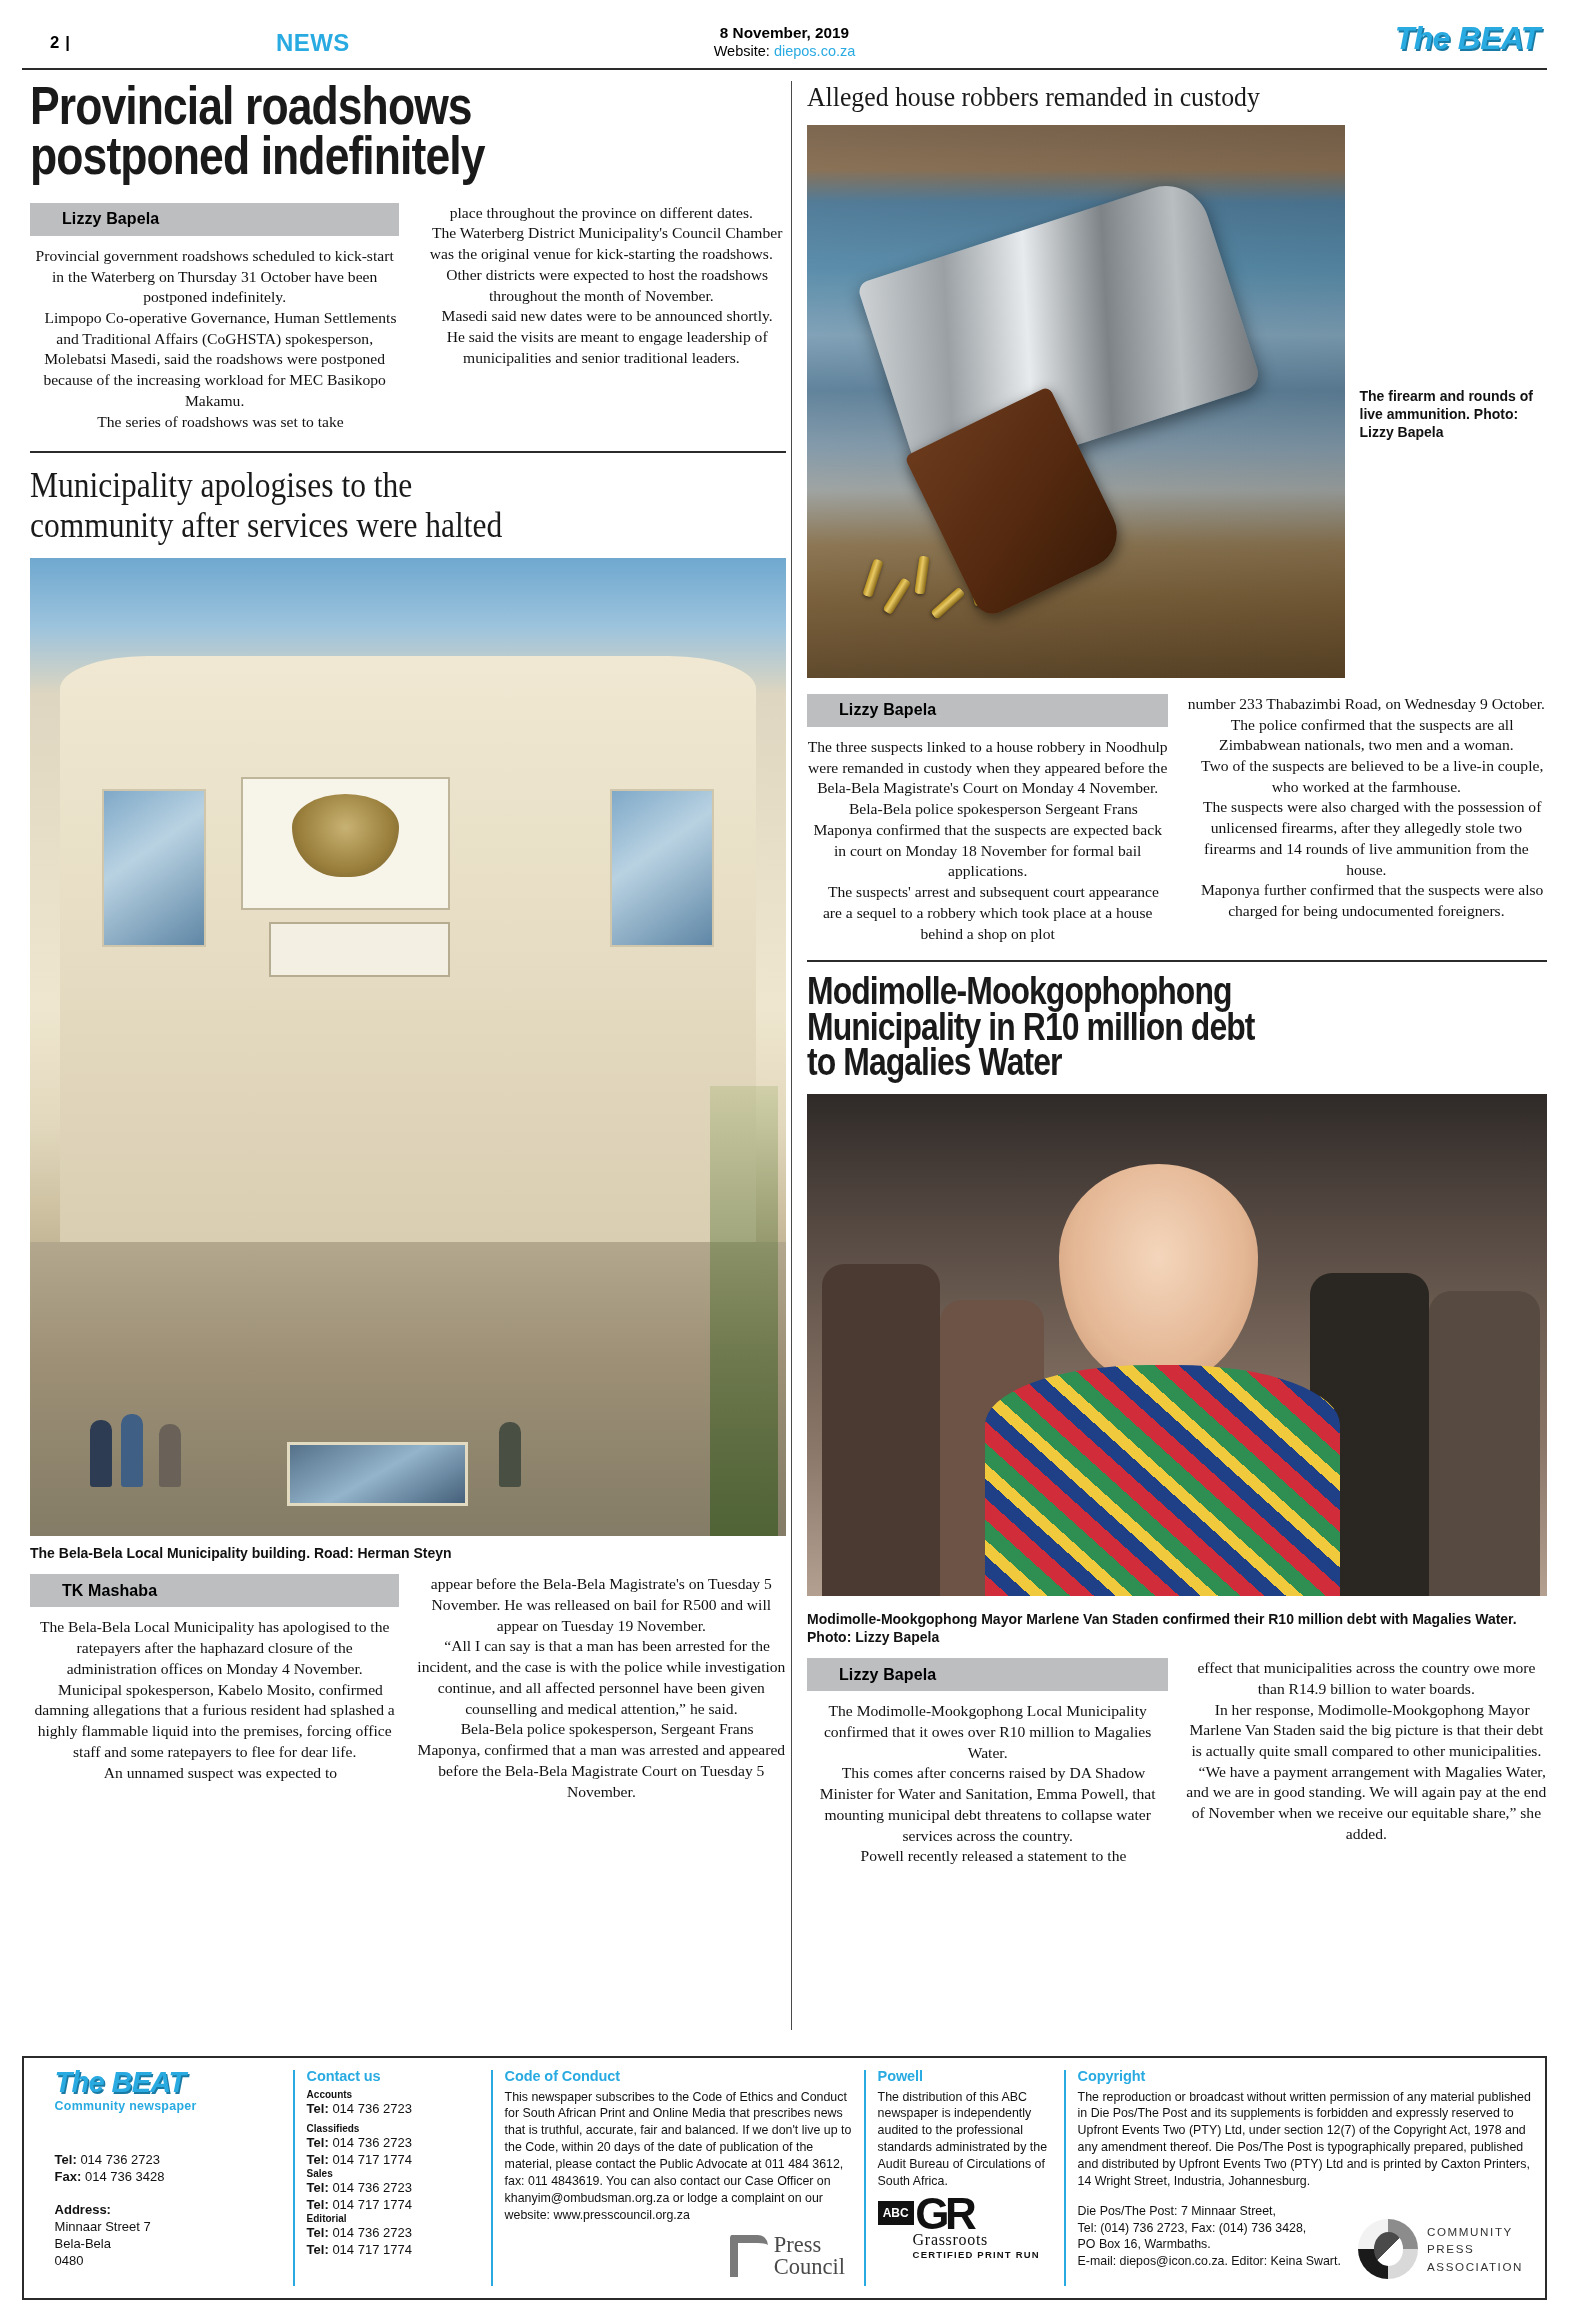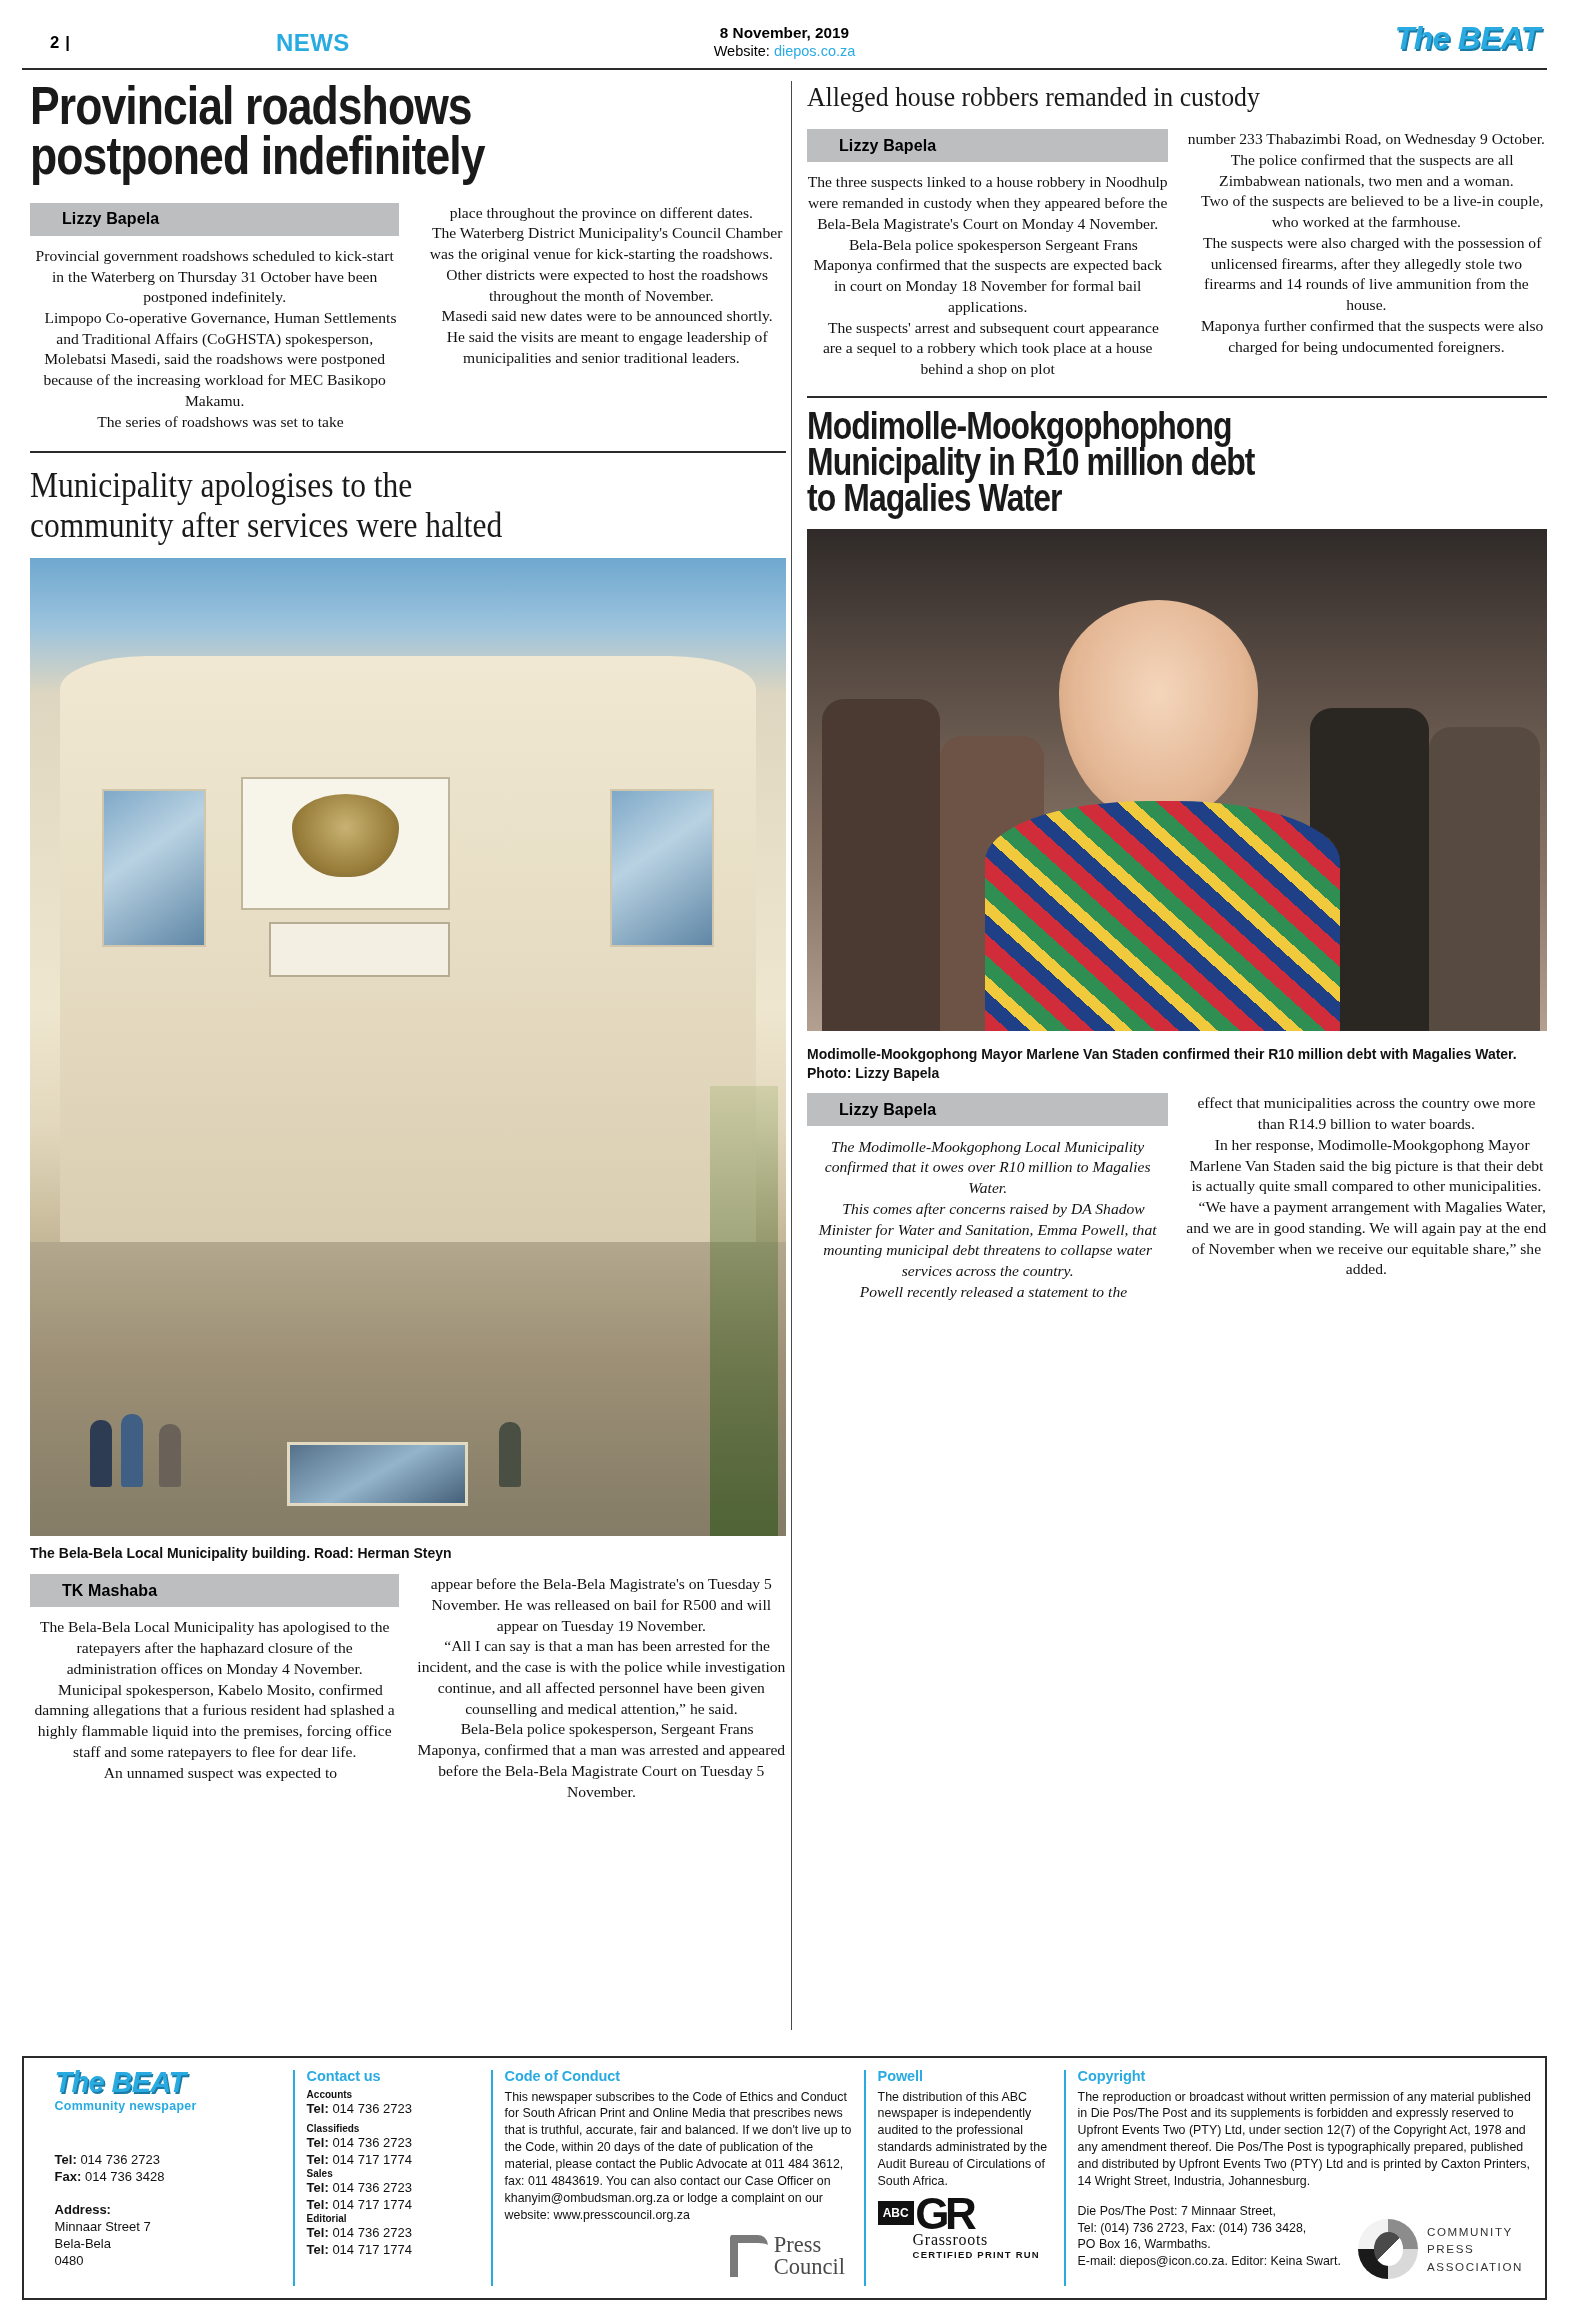--- a/index.html
+++ b/index.html
@@ -460,20 +460,34 @@
         </div>
       </div>
     </div>
   </div>
 
   <div class="col-right">
 
     <div>
       <div class="hl-serif-sm">Alleged house robbers remanded in custody</div>
 
+      <div style="display:flex; gap:14.5px; margin-top:11.6px;">
+        <div class="photo photo-gun" style="width:538px;">
+          <div class="gun-bullets">
+            <i></i>
+              <i></i>
+              <i></i>
+              <i></i>
+              <i></i>
+          </div>
+        </div>
+        <div style="flex:1; padding-top:262px;">
+          <div class="caption">The firearm and rounds of live ammunition. Photo: Lizzy Bapela</div>
+        </div>
+      </div>
 
       <div class="twocol" style="margin-top:16px;">
         <div>
           <div class="byline">Lizzy Bapela</div>
           <div class="body" style="margin-top:10.2px;">
             <p>The three suspects linked to a house robbery in Noodhulp were remanded in custody when they appeared before the Bela-Bela Magistrate's Court on Monday 4 November.</p>
             <p class="ind">Bela-Bela police spokesperson Sergeant Frans Maponya confirmed that the suspects are expected back in court on Monday 18 November for formal bail applications.</p>
             <p class="ind">The suspects' arrest and subsequent court appearance are a sequel to a robbery which took place at a house behind a shop on plot</p>
           </div>
         </div>
@@ -508,21 +522,21 @@
         <div class="mayor-hair"></div>
         <div class="mayor-face"></div>
         <div class="mayor-dress"></div>
       </div>
 
       <div class="caption" style="margin-top:14px;">Modimolle-Mookgophong Mayor Marlene Van Staden confirmed their R10 million debt with Magalies Water. Photo: Lizzy Bapela</div>
 
       <div class="twocol" style="margin-top:11.6px;">
         <div>
           <div class="byline">Lizzy Bapela</div>
-          <div class="body" style="margin-top:10.2px;font-style:italic;">
+          <div class="body" style="margin-top:10.2px;">
             <p>The Modimolle-Mookgophong Local Municipality confirmed that it owes over R10 million to Magalies Water.</p>
             <p class="ind">This comes after concerns raised by DA Shadow Minister for Water and Sanitation, Emma Powell, that mounting municipal debt threatens to collapse water services across the country.</p>
             <p class="ind">Powell recently released a statement to the</p>
           </div>
         </div>
         <div>
           <div class="body">
             <p>effect that municipalities across the country owe more than R14.9 billion to water boards.</p>
             <p class="ind">In her response, Modimolle-Mookgophong Mayor Marlene Van Staden said the big picture is that their debt is actually quite small compared to other municipalities.</p>
             <p class="ind">“We have a payment arrangement with Magalies Water, and we are in good standing. We will again pay at the end of November when we receive our equitable share,” she added.</p>

